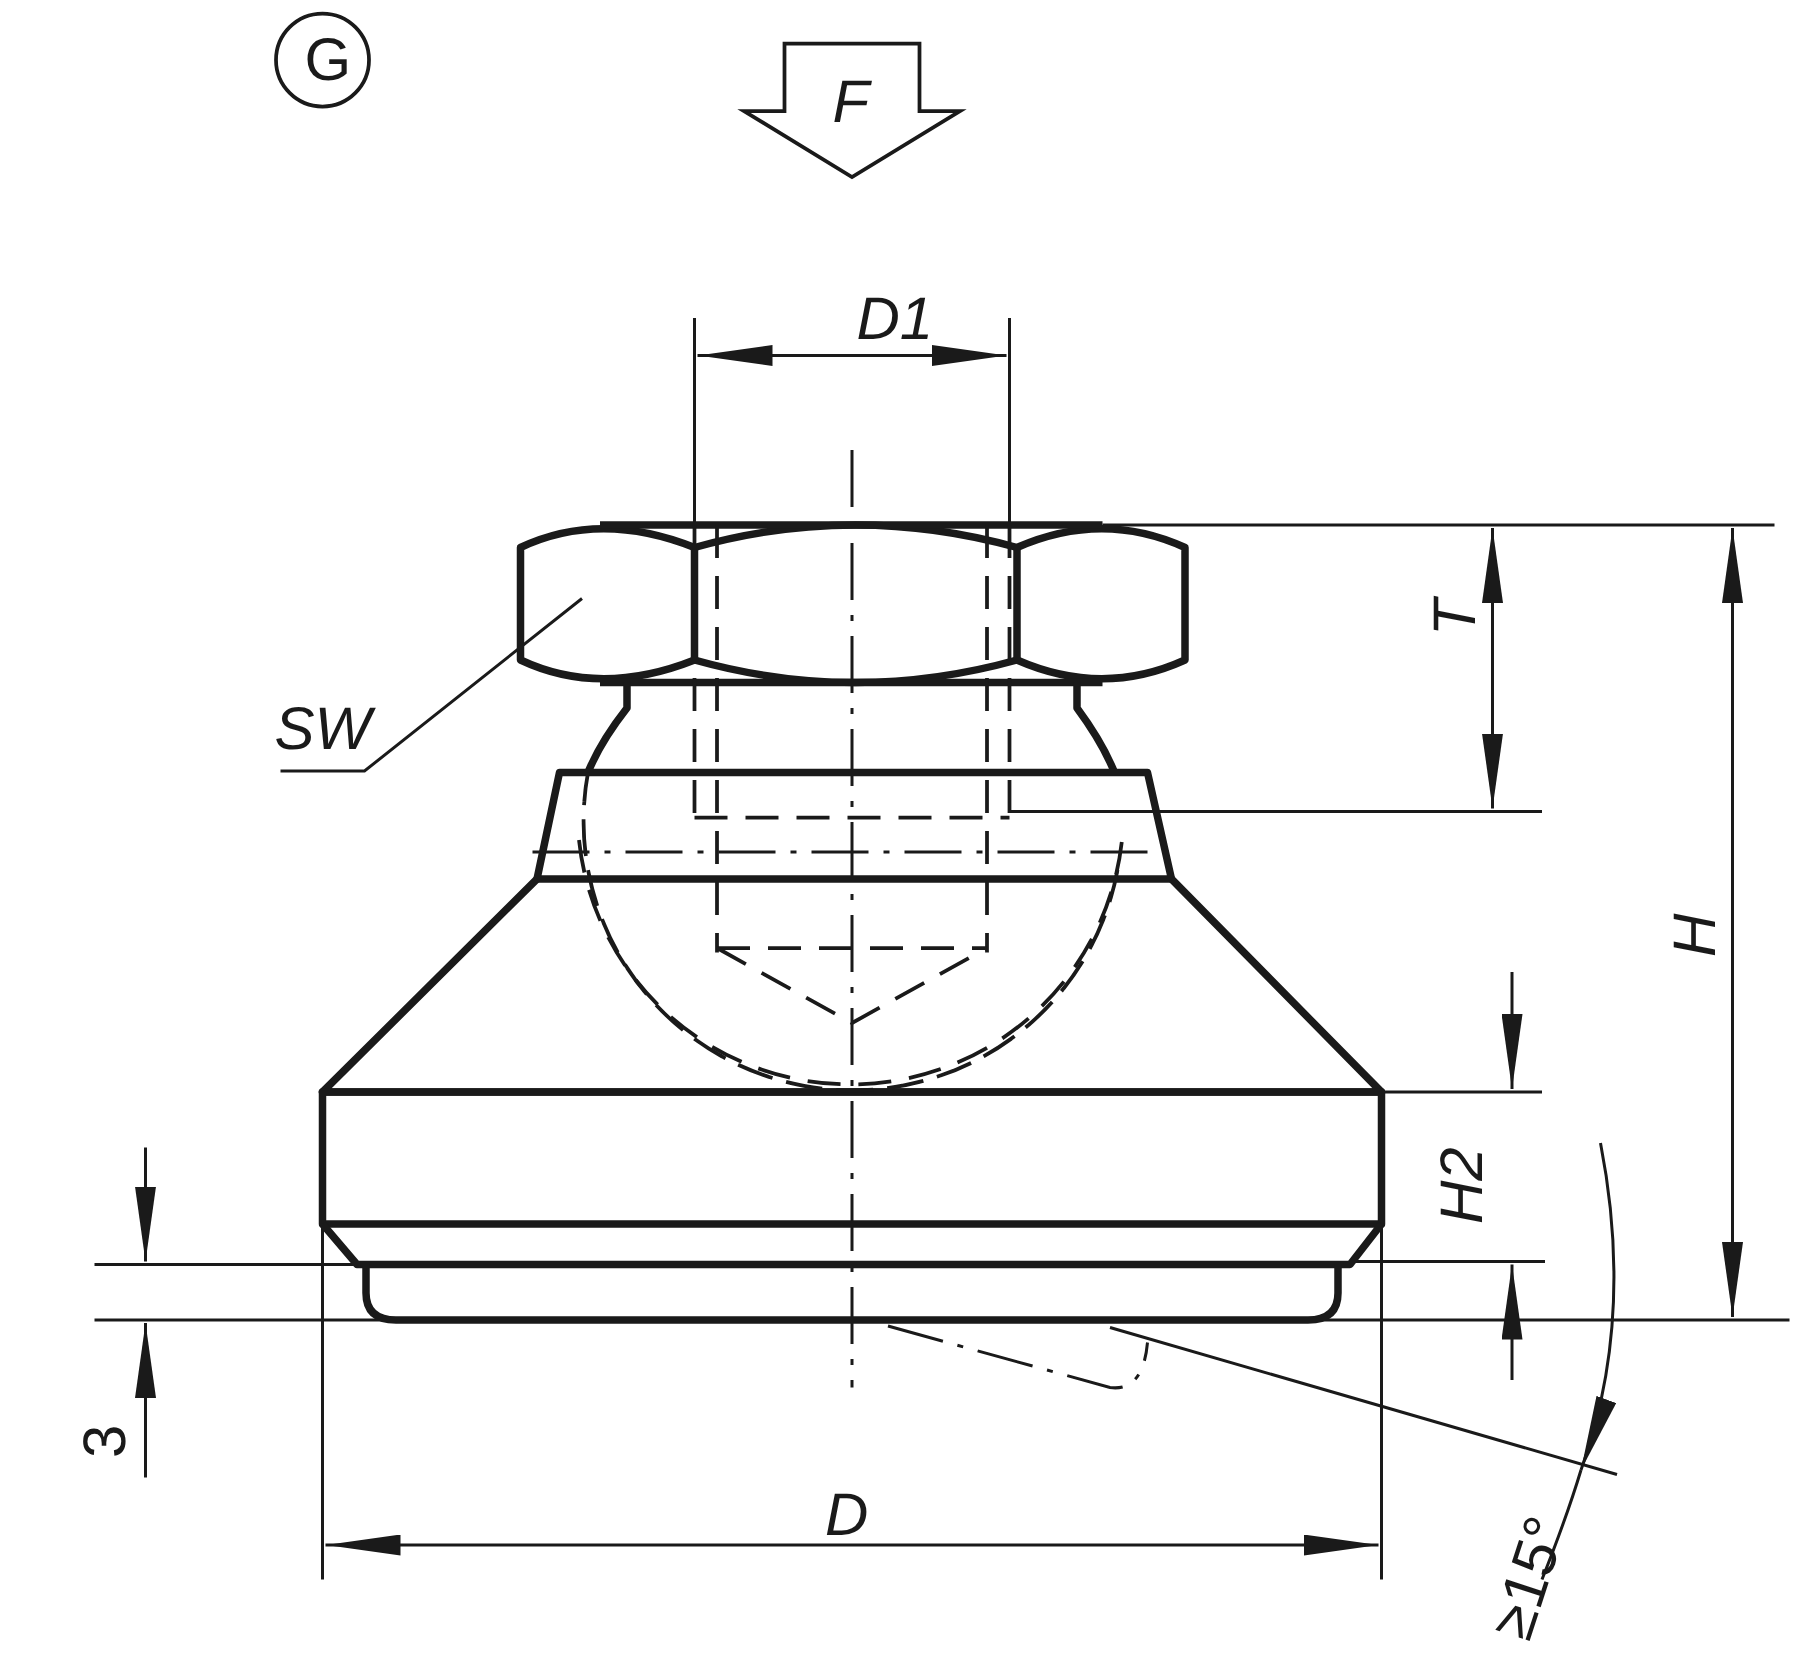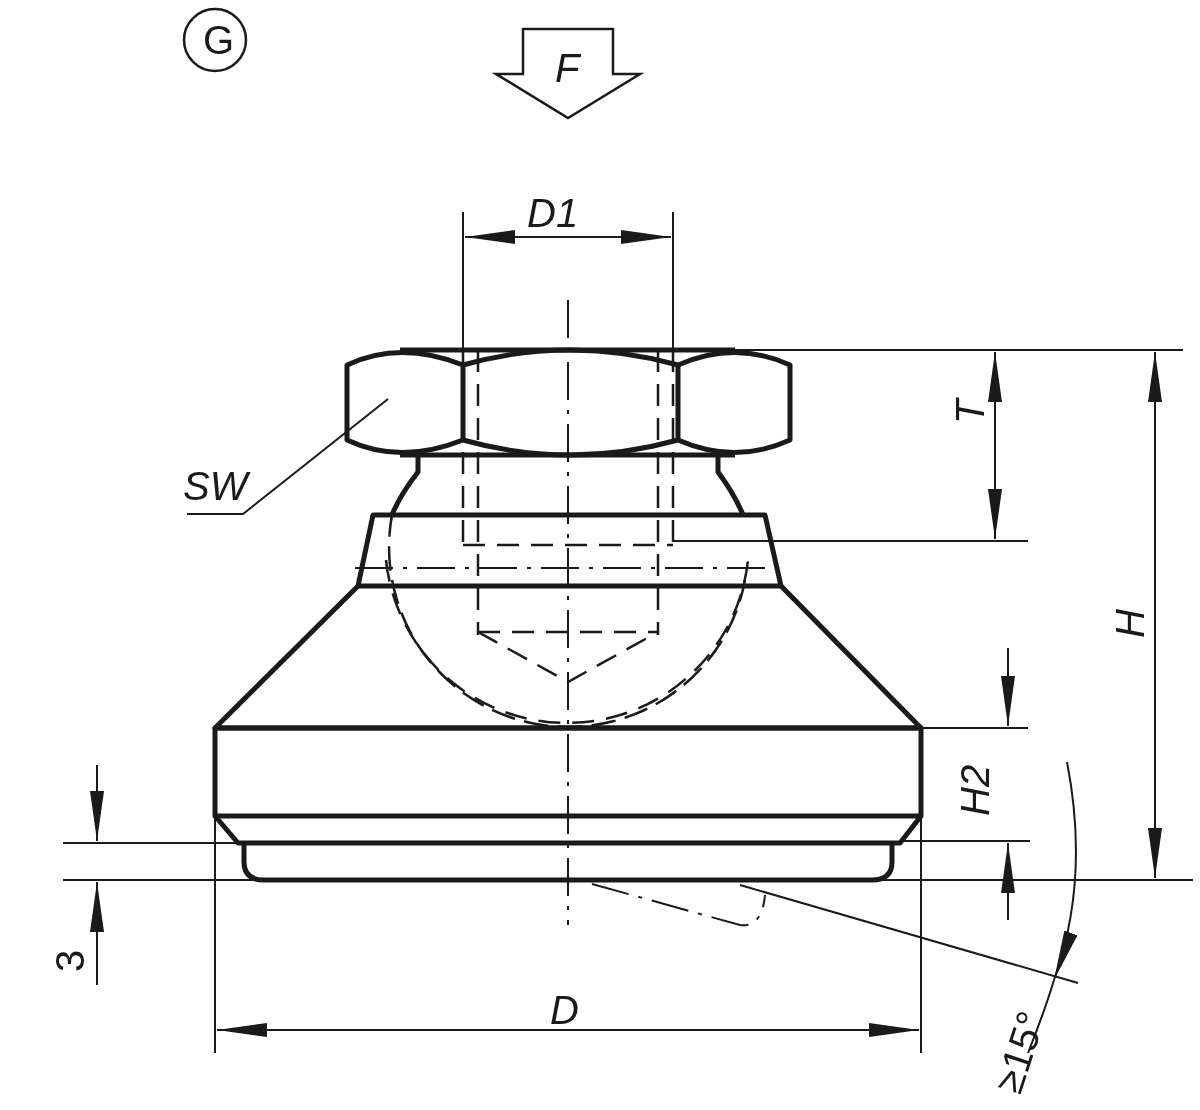--- a/index.html
+++ b/index.html
@@ -99,20 +99,20 @@
 
     <line x1="740" y1="885" x2="1078" y2="983"></line>
 
     <path d="M1067,762 Q1090,880 1054,980" marker-end="url(#ahL)"></path>
     <path d="M1028,1053 Q1045,1010 1054,980"></path>
   </g>
 </svg>
 
 <div class="lbl upright" style="left:203px; top:20px; font-size:40px;">G</div>
 <div class="lbl" style="left:555px; top:48px; font-size:40px;">F</div>
-<div class="lbl" style="left:527px; top:193px;">D1</div>
+<div class="lbl" style="left:571px; top:193px;">D1</div>
 <div class="lbl" style="left:183px; top:466px;">SW</div>
 <div class="lbl" style="left:950px; top:424px; transform:rotate(-90deg); transform-origin:left top;">T</div>
 <div class="lbl" style="left:1110px; top:638px; transform:rotate(-90deg); transform-origin:left top;">H</div>
 <div class="lbl" style="left:955px; top:816px; transform:rotate(-90deg); transform-origin:left top;">H2</div>
 <div class="lbl upright" style="left:50px; top:972px; transform:rotate(-90deg); transform-origin:left top;">3</div>
 <div class="lbl" style="left:550px; top:990px;">D</div>
 <div class="lbl upright" style="left:988px; top:1085px; transform:rotate(-72deg); transform-origin:left top;">≥15°</div>
 
 </body></html>

